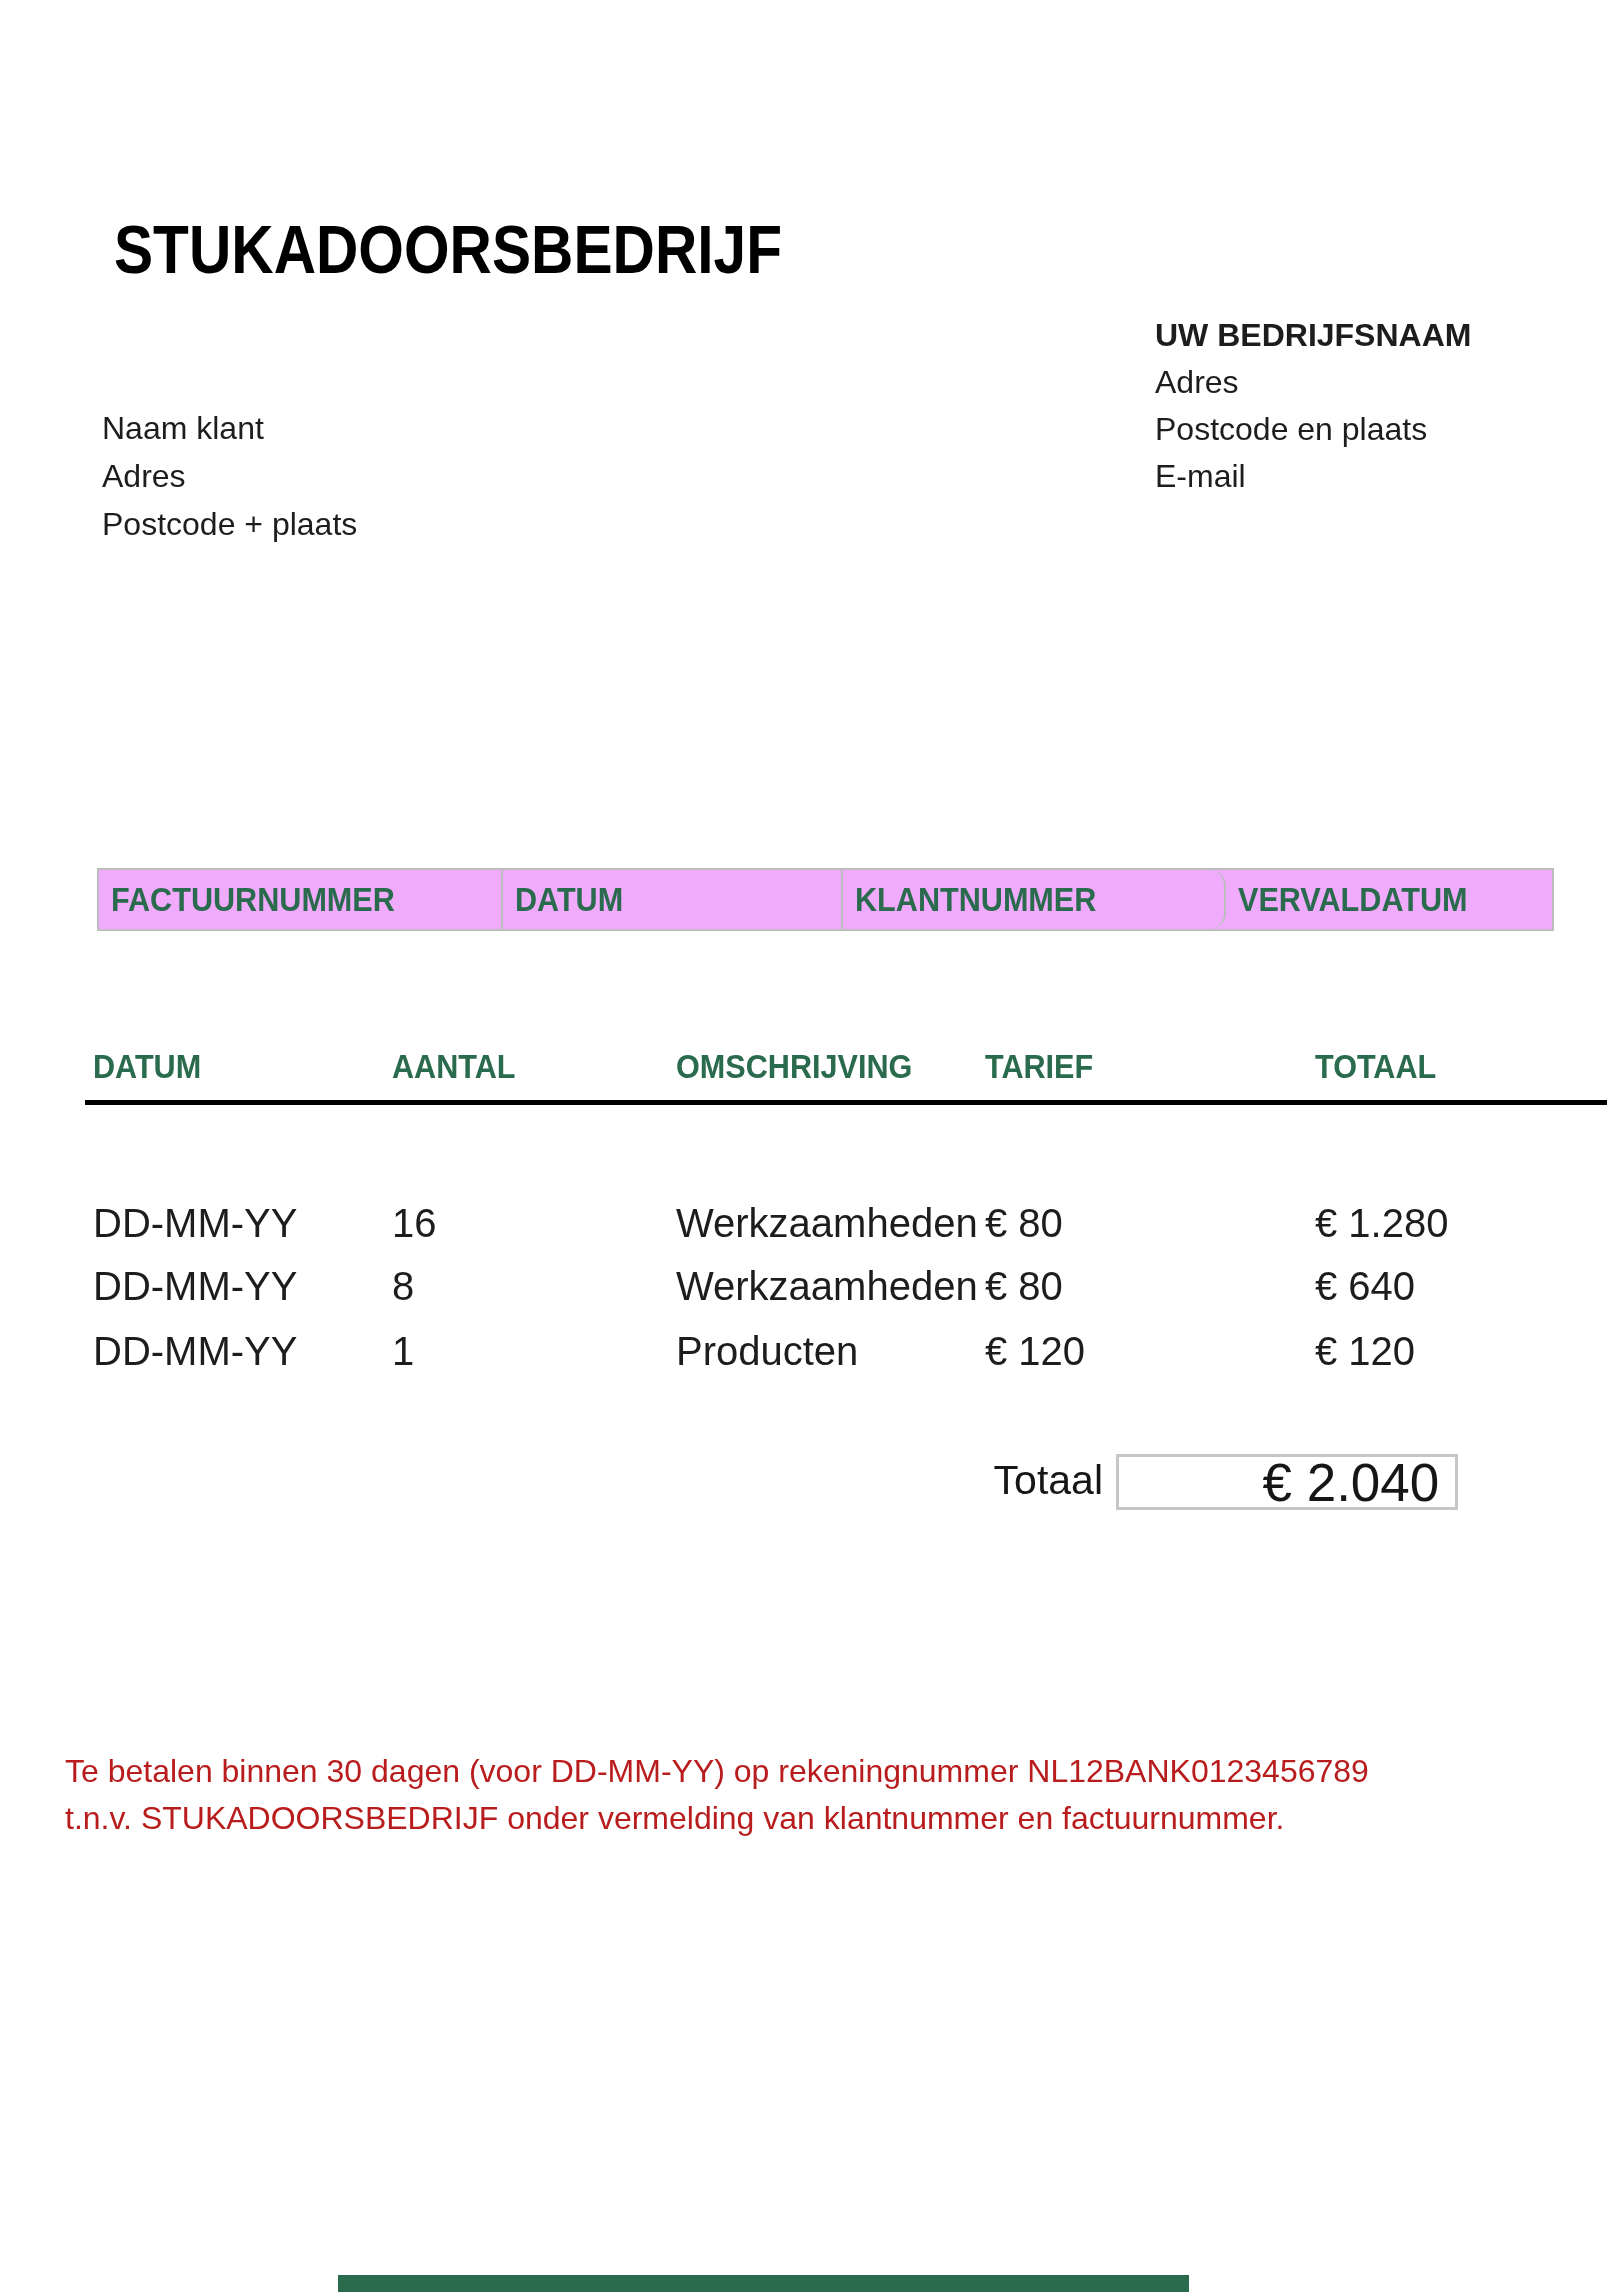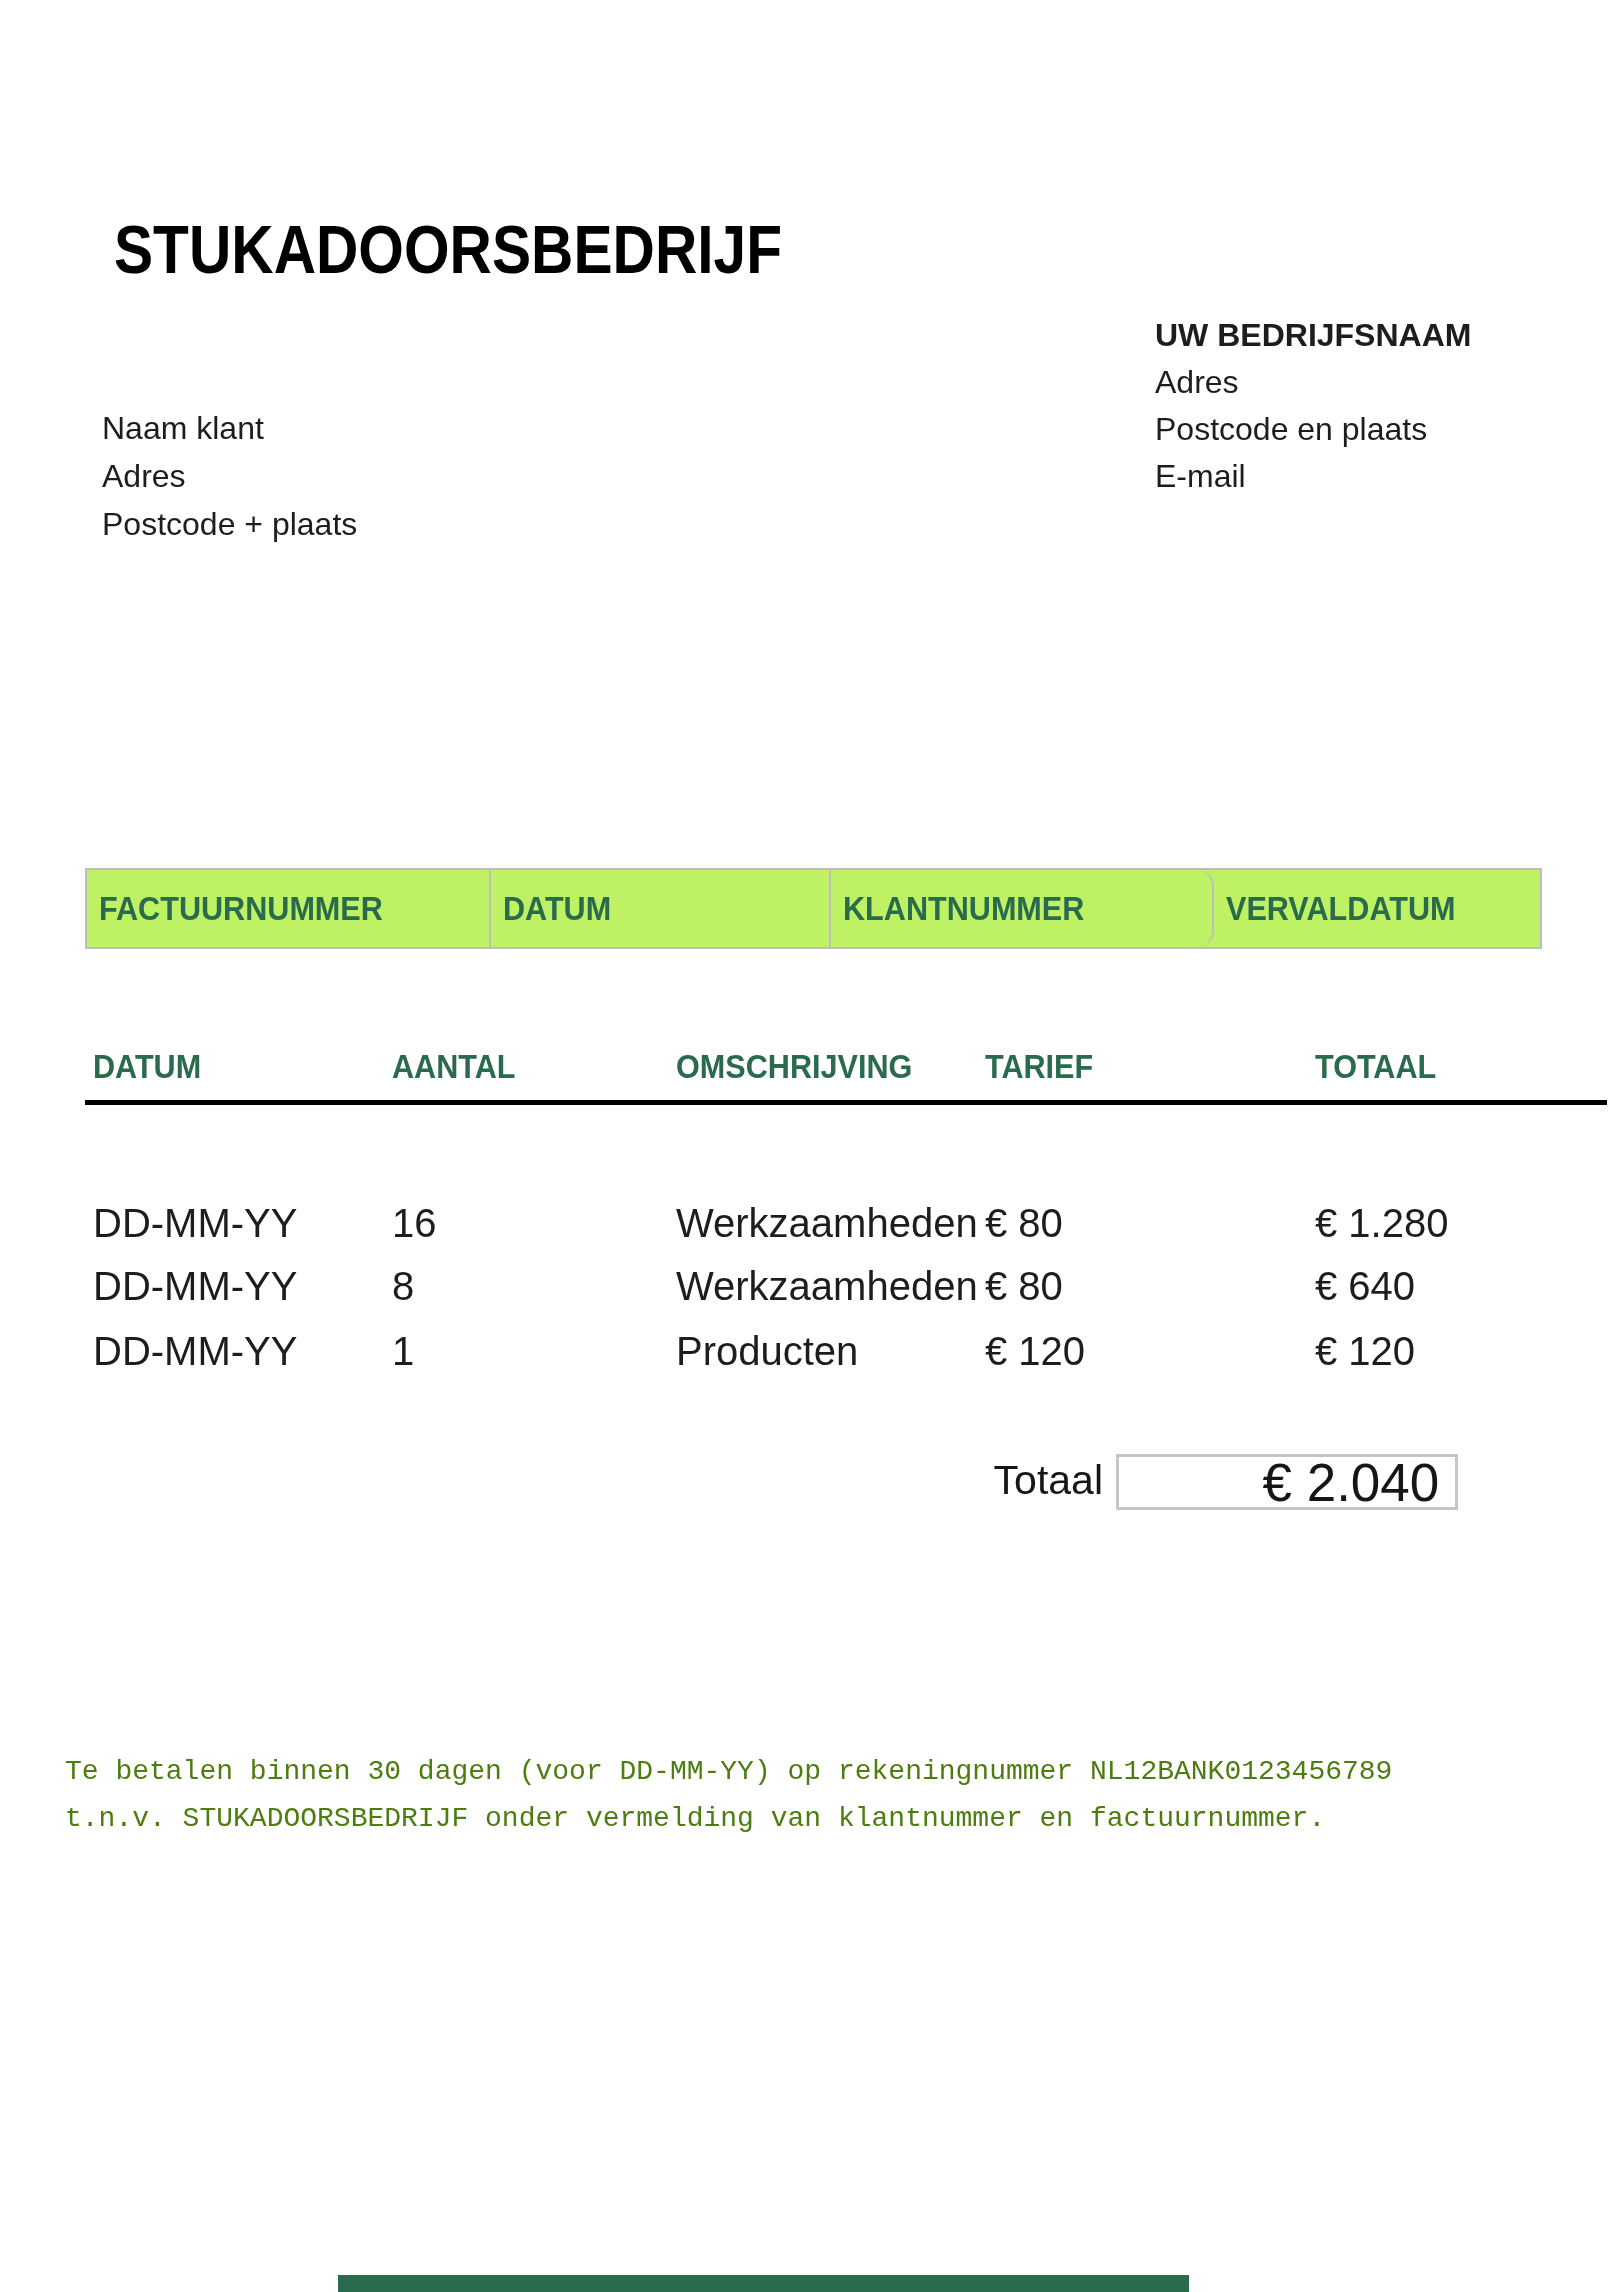--- a/index.html
+++ b/index.html
@@ -25,23 +25,23 @@
 
   
   .info-block { font-size: 32px; line-height: 48px; color: #1d1d1d; }
   .customer-block { left: 102px; top: 404px; }
   .company-block { left: 1155px; top: 312px; line-height: 47px; }
   .company-reg-block { left: 1155px; top: 594px; line-height: 47px; }
   .company-name { font-weight: 700; }
 
   
   .meta-table {
-    left: 85px; top: 868px; width: 1457px; height: 81px;
+    left: 97px; top: 868px; width: 1457px; height: 63px;
     border: 2.9px solid #bdbdbd; box-sizing: border-box;
-    display: flex; background: #bef264;
+    display: flex; background: #f0abfc;
   }
   .meta-cell {
     display: flex; align-items: center;
     padding-left: 11.8px; box-sizing: border-box;
     border-right: 2.9px solid #bdbdbd;
     overflow: visible; white-space: nowrap;
   }
   .meta-cell:last-child { border-right: none; }
   .meta-c1 { width: 404px; } .meta-c2 { width: 340px; }
   .meta-c3 { width: 383px; border-radius: 16px; } .meta-c4 { flex: 1; align-items: center; }
@@ -71,21 +71,21 @@
     font-size: 41px; line-height: 51px; text-align: right; color: #161616;
   }
   .total-box {
     left: 1116px; top: 1454px; width: 342px; height: 56px;
     border: 3.9px solid #c6c6c6; box-sizing: border-box; background: #fff;
     display: flex; align-items: center; justify-content: flex-end;
   }
   .total-value { font-size: 53px; color: #161616; padding-right: 15.7px; white-space: nowrap; }
 
   
-  .footer-note { left: 65px; top: 1748px; font-size: 28px; line-height: 47px; color: #4d7c0f; font-family: Liberation Mono, monospace; }
+  .footer-note { left: 65px; top: 1748px; font-size: 32px; line-height: 47px; color: #b91c1c; }
 
   
   .footer-bar { left: 338px; bottom: 0; width: 851px; height: 17.6px; background: #2a6b4d; }
 </style>
 </head>
 <body>
 
 <div class="page">
 
   <div class="abs doc-title">STUKADOORSBEDRIJF</div>

